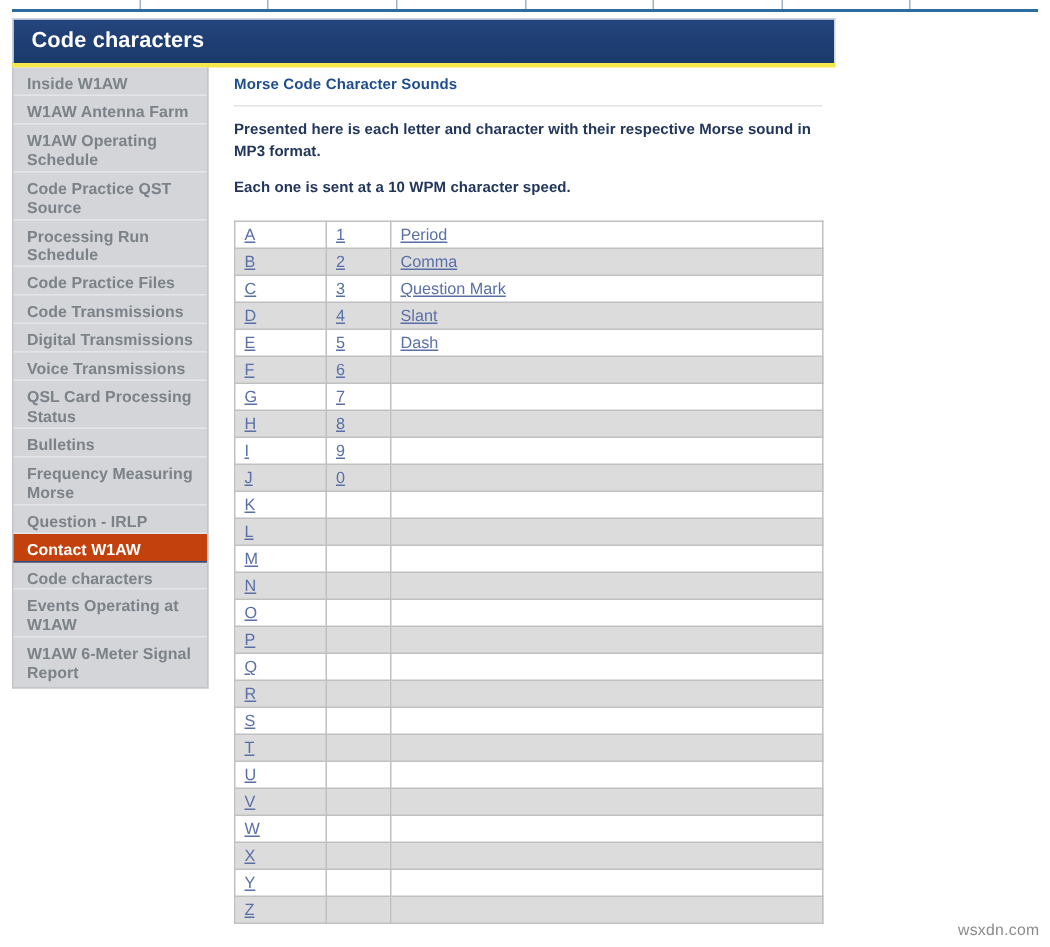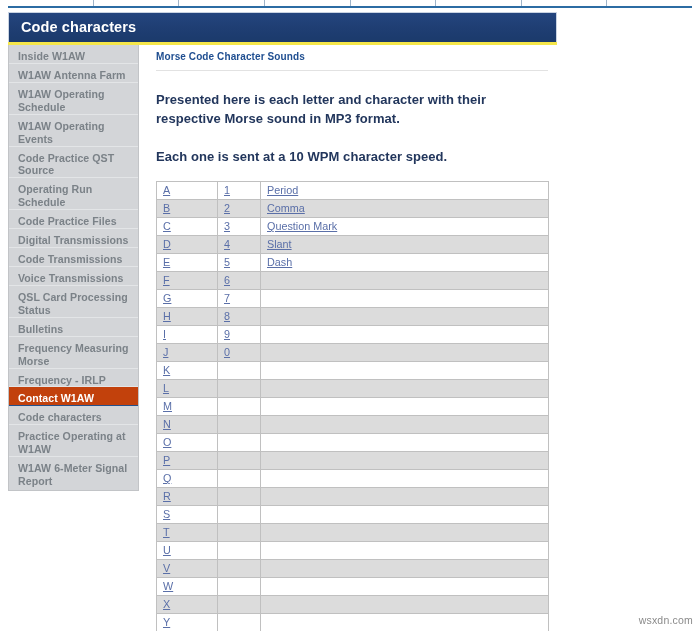--- a/index.html
+++ b/index.html
@@ -115,25 +115,25 @@
   .content-title {
     font-size: 10px;
     font-weight: bold;
     color: #1f4e90;
     margin: 6px 0 0 0;
     padding-bottom: 8px;
     border-bottom: 1px solid #e2e2e2;
     letter-spacing: 0.1px;
   }
   .content-para {
-    font-size: 13px;
+    font-size: 10px;
     font-weight: bold;
     color: #22365c;
     line-height: 1.48;
-    margin: 19px 0 0 0;
+    margin: 9px 0 0 0;
     letter-spacing: 0.05px;
   }
 
   
   .char-table {
     margin-top: 14px;
     border-collapse: collapse;
     width: 392px;
     table-layout: fixed;
     border: 1px solid #b8b8b8;
@@ -189,34 +189,33 @@
 
   <div class="banner">
     <div class="banner-title">Code characters</div>
   </div>
   <div class="banner-rule"></div>
 
   <nav class="sidebar" id="sidebar">
       <div class="side-item">Inside W1AW</div>
       <div class="side-item">W1AW Antenna Farm</div>
       <div class="side-item">W1AW Operating Schedule</div>
-      <div class="side-item">W1AW Operating Events</div>
       <div class="side-item">Code Practice QST Source</div>
-      <div class="side-item">Operating Run Schedule</div>
+      <div class="side-item">Processing Run Schedule</div>
       <div class="side-item">Code Practice Files</div>
+      <div class="side-item">Code Transmissions</div>
       <div class="side-item">Digital Transmissions</div>
-      <div class="side-item">Code Transmissions</div>
       <div class="side-item">Voice Transmissions</div>
       <div class="side-item">QSL Card Processing Status</div>
       <div class="side-item">Bulletins</div>
       <div class="side-item">Frequency Measuring Morse</div>
-      <div class="side-item">Frequency - IRLP</div>
+      <div class="side-item">Question - IRLP</div>
       <div class="side-item active">Contact W1AW</div>
       <div class="side-item">Code characters</div>
-      <div class="side-item">Practice Operating at W1AW</div>
+      <div class="side-item">Events Operating at W1AW</div>
       <div class="side-item">W1AW 6-Meter Signal Report</div>
     </nav>
 
   <div class="main">
     <h1 class="content-title">Morse Code Character Sounds</h1>
     <p class="content-para">Presented here is each letter and character with their respective Morse sound in MP3 format.</p>
     <p class="content-para">Each one is sent at a 10 WPM character speed.</p>
 
     <table class="char-table">
       <colgroup>

